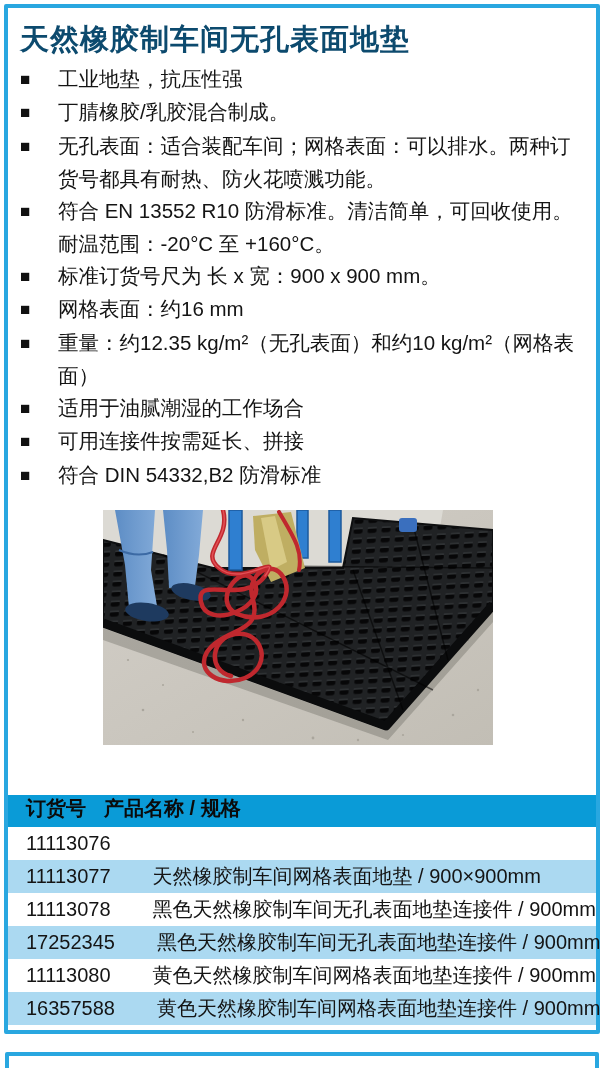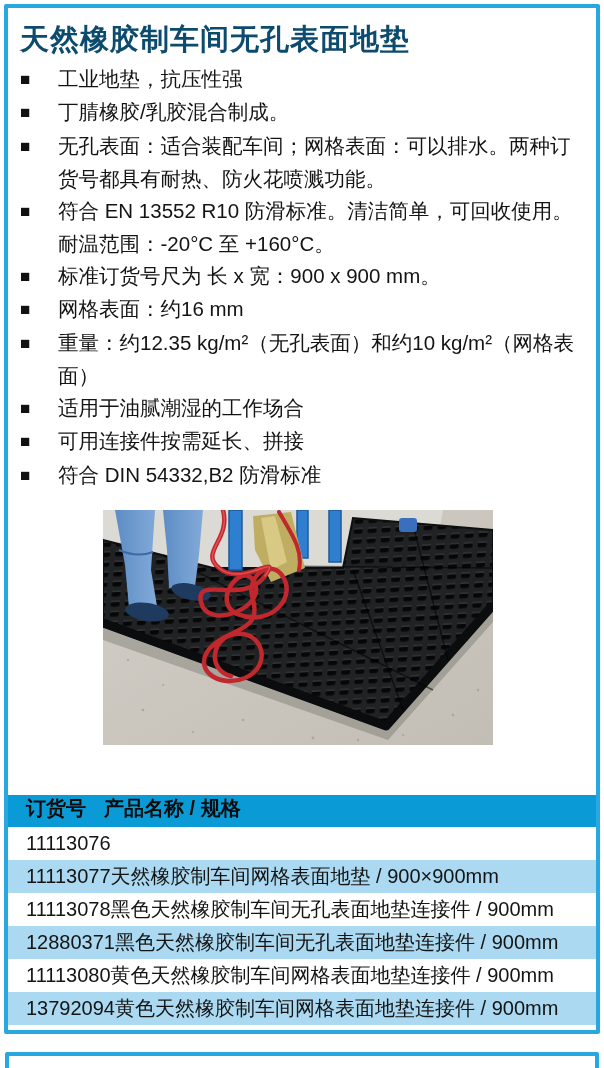--- a/index.html
+++ b/index.html
@@ -25,21 +25,21 @@
   }
   .features{list-style:none;margin:4px 10px 0 12px;font-size:20.5px;line-height:31.5px;}
   .features li{padding-left:38px;text-indent:-38px;}
   .bullet{display:inline-block;width:38px;text-indent:0;font-size:17px;
     color:#111;transform:translateY(-1px);}
   .photo{
     position:absolute;left:95px;top:502px;width:390px;height:235px;overflow:hidden;
   }
   .photo svg{display:block;width:100%;height:100%;}
   .order-table{position:absolute;left:0;right:0;top:787px;font-size:20px;}
-  .t-row{display:flex;align-items:center;height:33px;background:#fff;}
+  .t-row{display:flex;align-items:center;height:33px;background:#fff;gap:42px;}
   .t-row.alt{background:var(--row-alt);}
   .t-head{display:flex;height:32px;background:var(--table-header);
     font-weight:bold;color:#0b0b0b;}
   .c-order{flex:0 0 96px;padding-left:18px;}
   .c-name{flex:1;padding-right:22px;white-space:nowrap;}
 </style>
 </head>
 <body>
 
 <div class="card">
@@ -147,28 +147,28 @@
     </div>
     <div class="t-row alt">
       <span class="c-order">11113077</span>
       <span class="c-name">天然橡胶制车间网格表面地垫 / 900×900mm</span>
     </div>
     <div class="t-row">
       <span class="c-order">11113078</span>
       <span class="c-name">黑色天然橡胶制车间无孔表面地垫连接件 / 900mm</span>
     </div>
     <div class="t-row alt">
-      <span class="c-order">12880371</span>
+      <span class="c-order">17252345</span>
       <span class="c-name">黑色天然橡胶制车间无孔表面地垫连接件 / 900mm</span>
     </div>
     <div class="t-row">
       <span class="c-order">11113080</span>
       <span class="c-name">黄色天然橡胶制车间网格表面地垫连接件 / 900mm</span>
     </div>
     <div class="t-row alt">
-      <span class="c-order">13792094</span>
+      <span class="c-order">16357588</span>
       <span class="c-name">黄色天然橡胶制车间网格表面地垫连接件 / 900mm</span>
     </div>
   </div>
 
 </div>
 
 <div class="card-next"></div>
 
 </body></html>

